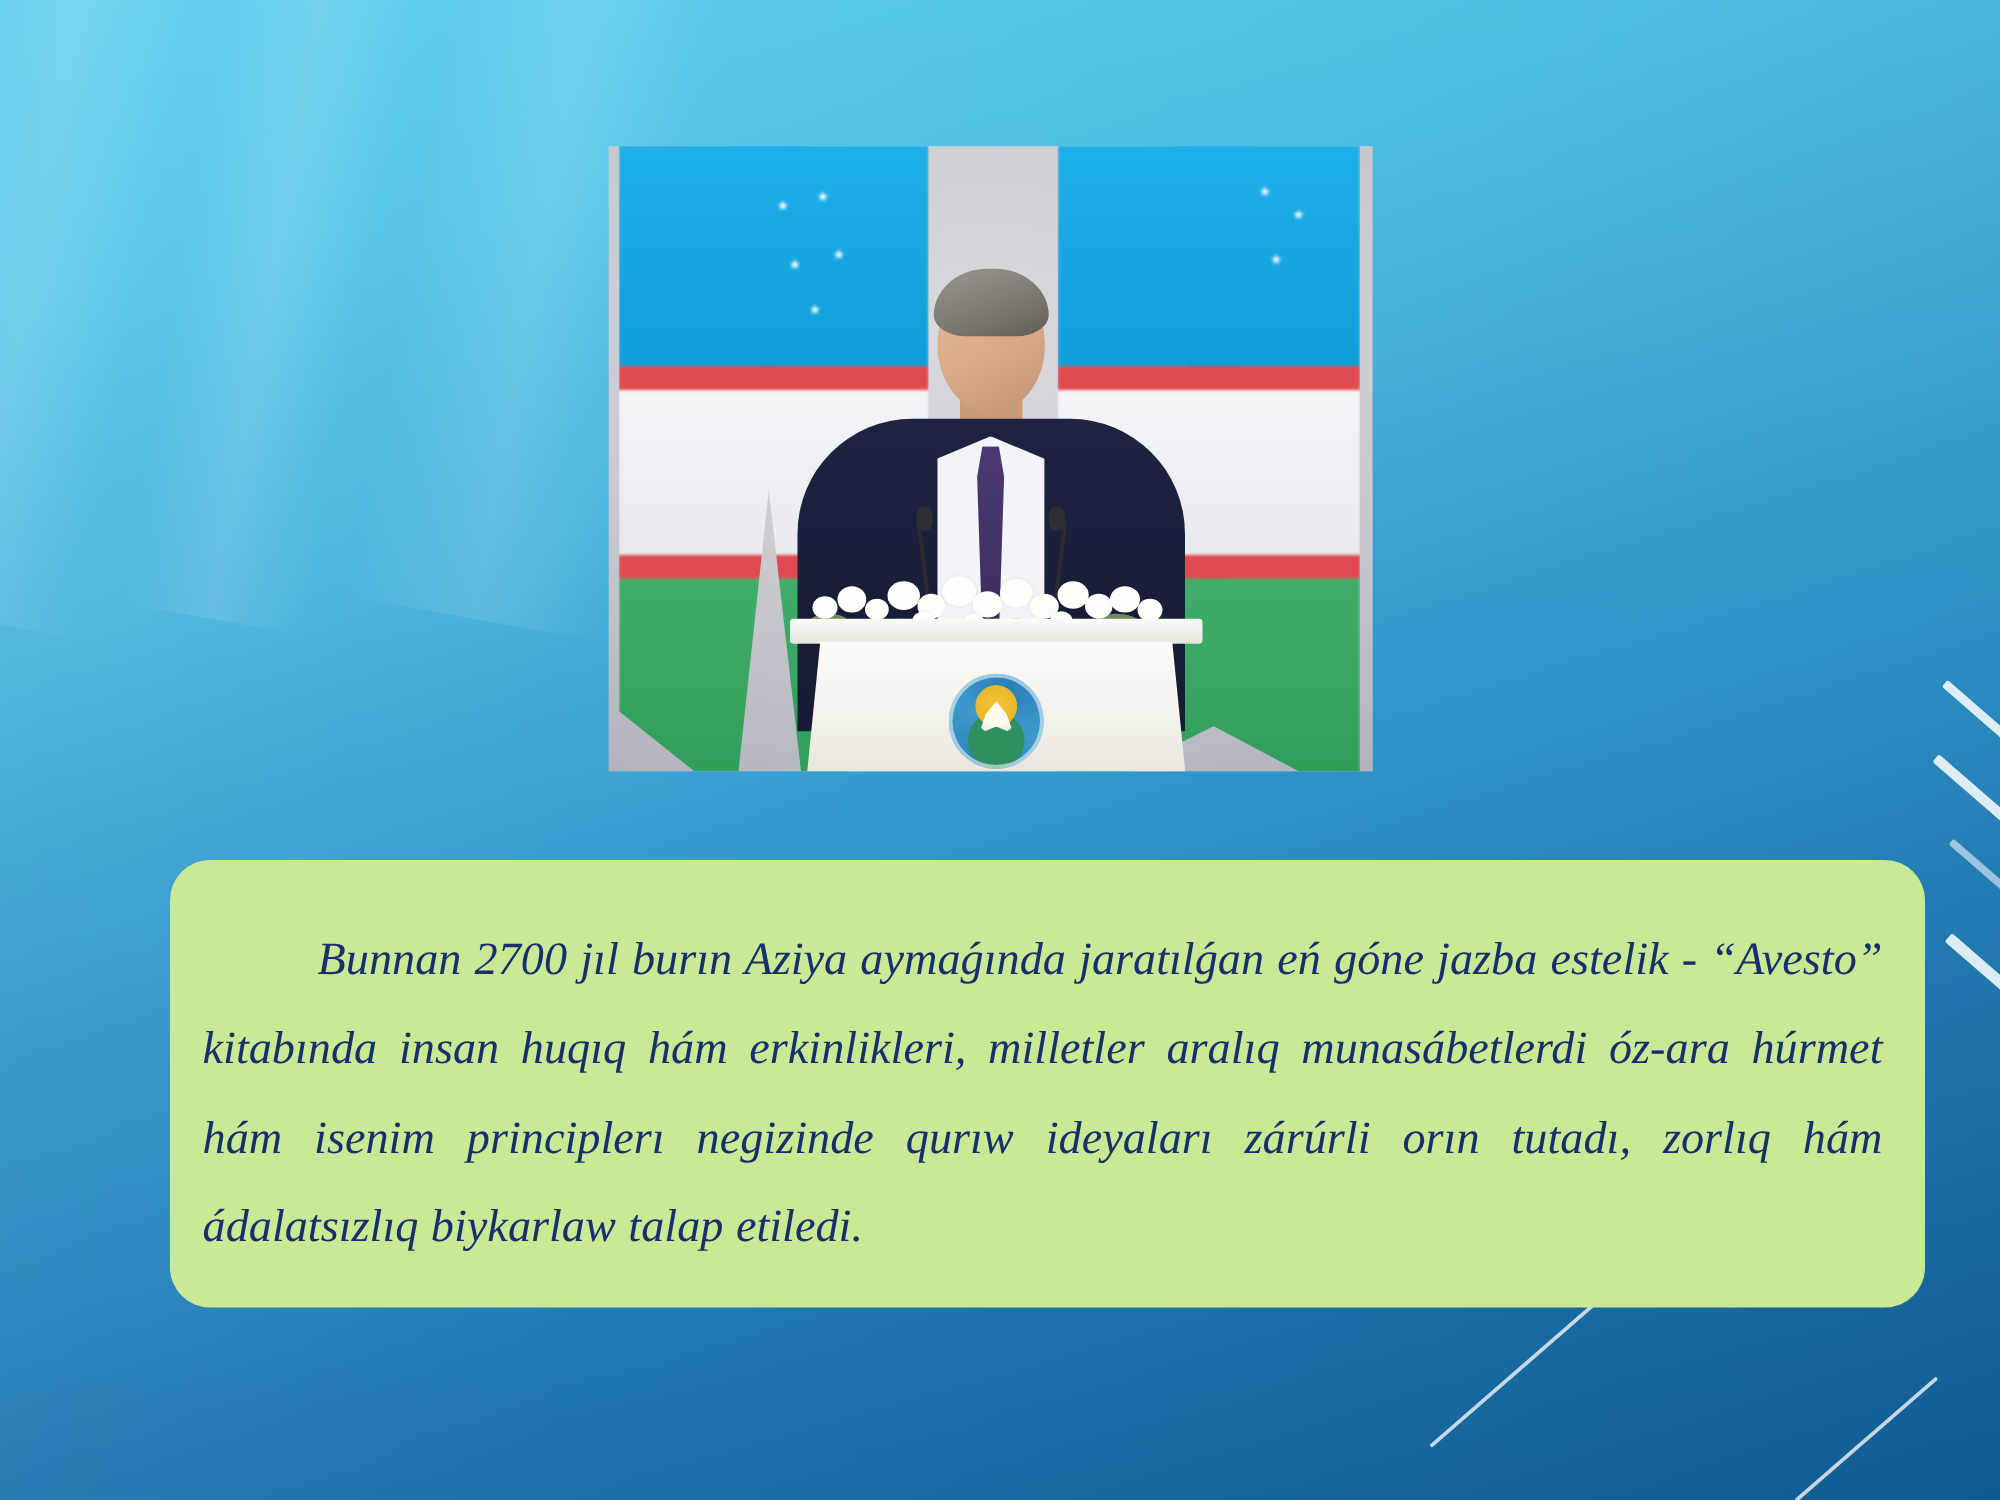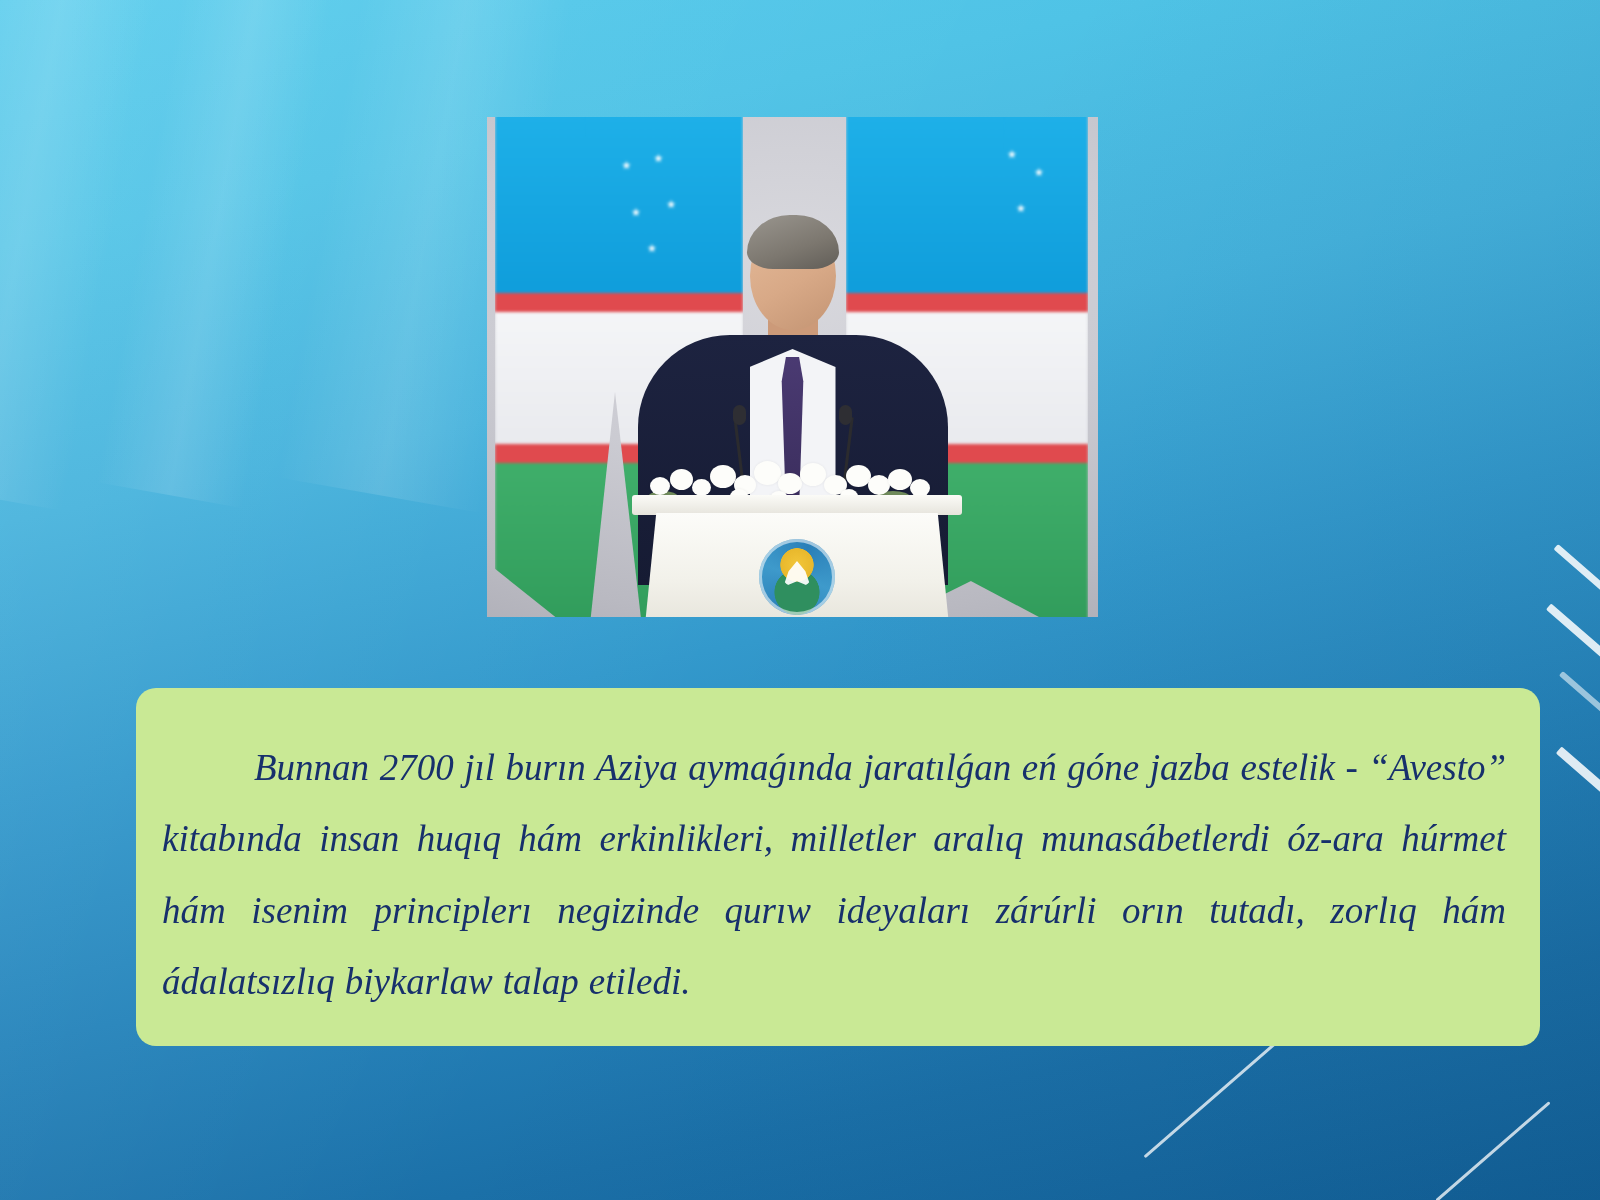--- a/index.html
+++ b/index.html
@@ -236,21 +236,21 @@
   }
 
   
   #text-panel {
     position: absolute;
     left: 136px;
     top: 688px;
     width: 1404px;
     height: 358px;
     background: #c9e995;
-    border-radius: 20px;
+    border-radius: 32px;
     z-index: 30;
     box-sizing: border-box;
     padding: 44px 34px 30px 26px;
   }
   #body-text {
     margin: 0;
     color: #17306C;
     font-family: "Liberation Serif", serif;
     font-style: italic;
     font-size: 37px;

